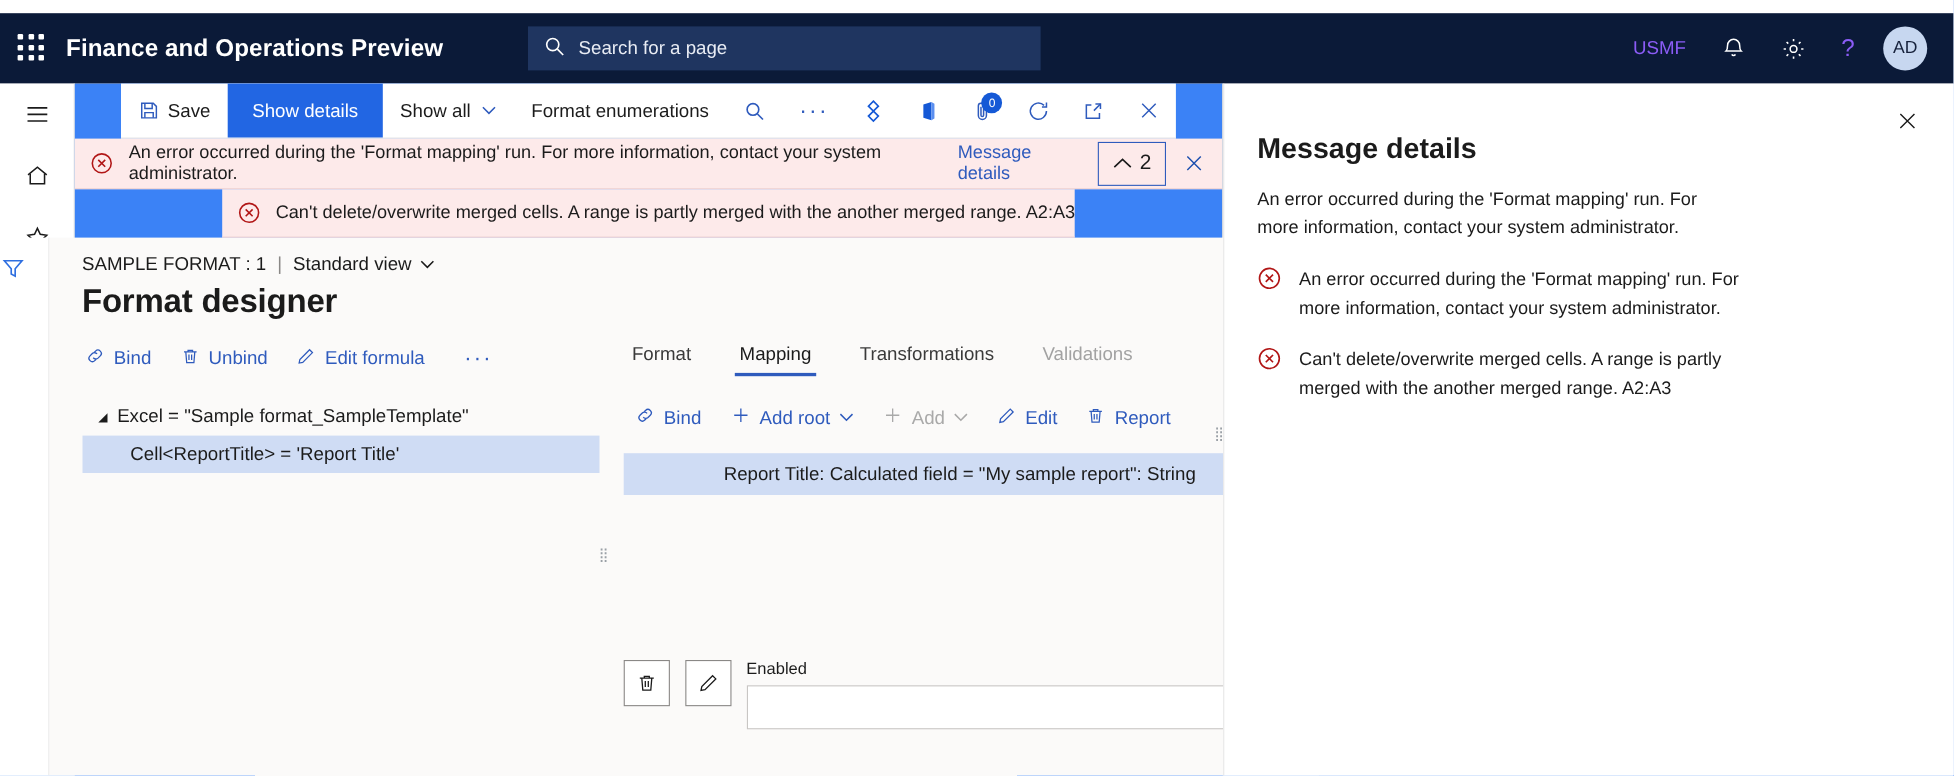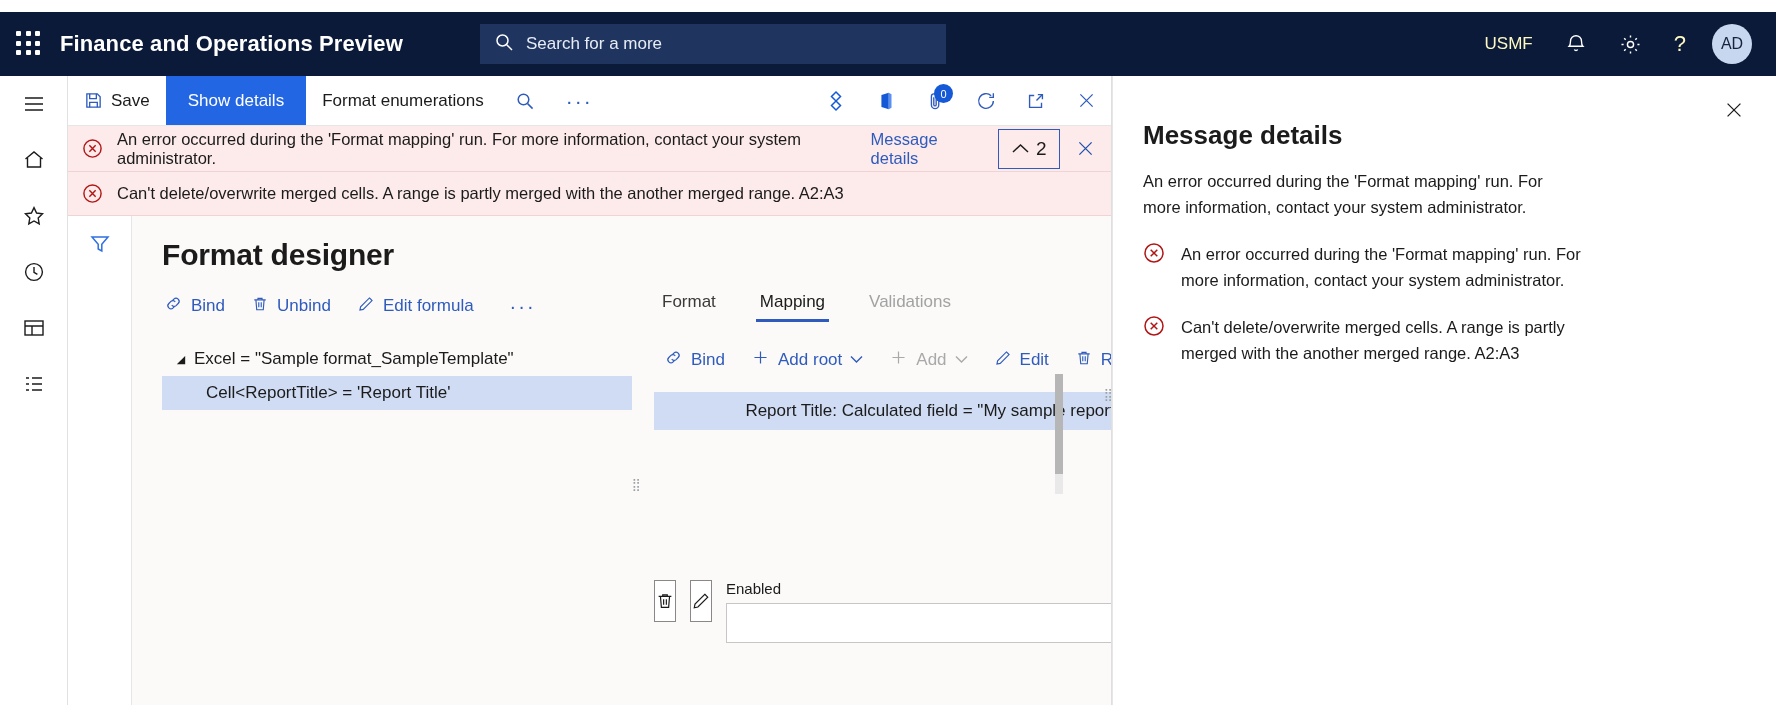--- a/index.html
+++ b/index.html
@@ -27,41 +27,41 @@
   .brand { font-size: 22px; font-weight: 600; letter-spacing: .1px; white-space: nowrap; }
   .searchbox {
     position: absolute; left: 480px; top: 12px; width: 466px; height: 40px;
     background: #1f3560; display: flex; align-items: center; padding: 0 14px;
     cursor: text;
   }
   .searchbox .ph { font-size: 17px; color: #e8ecf4; margin-left: 12px; }
   .nav-right { position: absolute; right: 0; top: 0; height: 64px; display: flex; align-items: center; }
   .nav-item {
     height: 64px; display: flex; align-items: center; justify-content: center;
-    padding: 0 16px; cursor: pointer; font-size: 17px; color: #fef9c3;
+    padding: 0 16px; cursor: pointer; font-size: 17px; color: #8b5cf6;
   }
   .avatar {
     width: 40px; height: 40px; border-radius: 50%;
     background: #c7d7f0; color: #17223c; font-size: 16px; font-weight: 500;
     display: flex; align-items: center; justify-content: center;
     margin: 0 24px 0 10px; cursor: pointer;
   }
 
   
   .body-row { flex: 1 1 auto; display: flex; min-height: 0; position: relative; }
 
   .railcol { width: 68px; flex: 0 0 68px; background: #ffffff; border-right: 1px solid #e1e1e1;
              display: flex; flex-direction: column; align-items: center; }
   .rail-ico {
     width: 68px; height: 56px; display: flex; align-items: center; justify-content: center;
     cursor: pointer; color: #1b1b1b;
   }
 
   .workcol { flex: 1 1 auto; min-width: 0; display: flex; flex-direction: column;
-             border-right: 1px solid #dfdfdf; background: #22c55e; }
+             border-right: 1px solid #dfdfdf; background: #3b82f6; align-items: center; }
 
   
   .cmdbar {
     height: 50px; flex: 0 0 50px; background: #ffffff; display: flex; align-items: stretch;
     border-bottom: 1px solid #e6e6e6; position: relative;
   }
   .cmd {
     display: flex; align-items: center; gap: 8px; padding: 0 16px;
     font-size: 17px; color: #1b1b1b; cursor: pointer; white-space: nowrap;
   }
@@ -189,21 +189,21 @@
     </div>
     <div class="brand">Finance and Operations Preview</div>
 
     <div class="searchbox">
       <span>
         <svg width="20" height="20" viewBox="0 0 20 20" fill="none" stroke="#ffffff" stroke-width="1.5">
           <circle cx="8.5" cy="8.5" r="5.5"></circle>
             <line x1="12.7" y1="12.7" x2="18" y2="18"></line>
         </svg>
       </span>
-      <span class="ph">Search for a more</span>
+      <span class="ph">Search for a page</span>
     </div>
 
     <div class="nav-right">
       <div class="nav-item">USMF</div>
       <div class="nav-item">
         <svg width="22" height="22" viewBox="0 0 24 24" fill="none" stroke="#fff" stroke-width="1.5">
           <path d="M6 9a6 6 0 1 1 12 0c0 4 1.5 5.5 1.5 5.5h-15S6 13 6 9z"></path>
           <path d="M10.2 18a2 2 0 0 0 3.6 0"></path>
         </svg>
       </div>
@@ -263,20 +263,28 @@
           <span class="cmd-ico">
             <svg width="19" height="19" viewBox="0 0 20 20" fill="none" stroke="#2f5bbd" stroke-width="1.4">
               <path d="M3 3h11l3 3v11H3z"></path>
                 <path d="M6 3v5h7V3M6 17v-5h8v5"></path>
             </svg>
           </span>
           <span>Save</span>
         </div>
         <div class="cmd active">
           <span>Show details</span>
+        </div>
+        <div class="cmd">
+          <span>Show all</span>
+          <span class="chev">
+            <svg width="13" height="9" viewBox="0 0 13 9" fill="none" stroke="#2f5bbd" stroke-width="1.4">
+                <path d="M1 1.5 6.5 7 12 1.5"></path>
+              </svg>
+          </span>
         </div>
         <div class="cmd">Format enumerations</div>
         <div class="icobtn">
           <svg width="20" height="20" viewBox="0 0 20 20" fill="none" stroke="#2f5bbd" stroke-width="1.5">
             <circle cx="8.5" cy="8.5" r="5.3"></circle>
               <line x1="12.6" y1="12.6" x2="17.6" y2="17.6"></line>
           </svg>
         </div>
         <div class="cmd" style="font-size:21px;letter-spacing:2px;color:#2f5bbd;">···</div>
 
@@ -357,20 +365,30 @@
       <div class="pageregion">
         <div class="filtercol">
           <span>
             <svg width="24" height="24" viewBox="0 0 24 24" fill="none" stroke="#2f6fe0" stroke-width="1.5">
               <path d="M4 5h16l-6.2 7.3V19l-3.6-2v-4.7z"></path>
             </svg>
           </span>
         </div>
 
         <div class="pagebody">
+          <div class="crumb">
+            <span>SAMPLE FORMAT : 1</span>
+            <span class="divider">|</span>
+            <span class="viewsel">
+              <span>Standard view</span>
+              <svg width="13" height="9" viewBox="0 0 13 9" fill="none" stroke="#1b1b1b" stroke-width="1.4">
+                  <path d="M1 1.5 6.5 7 12 1.5"></path>
+                </svg>
+            </span>
+          </div>
           <div class="pagetitle">Format designer</div>
 
           <div class="panels">
 
             <div class="leftpanel">
               <div class="minitoolbar">
                 <div class="mt">
                   <span>
                     <svg width="19" height="19" viewBox="0 0 22 22" fill="none" stroke="#2f5bbd" stroke-width="1.4">
                       <path d="M9 13a3.4 3.4 0 0 0 5 .4l2.4-2.4a3.5 3.5 0 0 0-5-5L10 7.4"></path>
@@ -408,20 +426,21 @@
                 </div>
               </div>
 
               <div class="grip grip-left">⁞⁞</div>
             </div>
 
             <div class="rightpanel">
               <div class="tabs">
                 <div class="tab">Format</div>
                 <div class="tab selected">Mapping</div>
+                <div class="tab">Transformations</div>
                 <div class="tab disabled">Validations</div>
               </div>
 
               <div class="minitoolbar maptoolbar">
                 <div class="mt" style="padding-left:10px;">
                   <span>
                     <svg width="19" height="19" viewBox="0 0 22 22" fill="none" stroke="#2f5bbd" stroke-width="1.4">
                       <path d="M9 13a3.4 3.4 0 0 0 5 .4l2.4-2.4a3.5 3.5 0 0 0-5-5L10 7.4"></path>
                       <path d="M13 9a3.4 3.4 0 0 0-5-.4L5.6 11a3.5 3.5 0 0 0 5 5L12 14.6"></path>
                     </svg>

